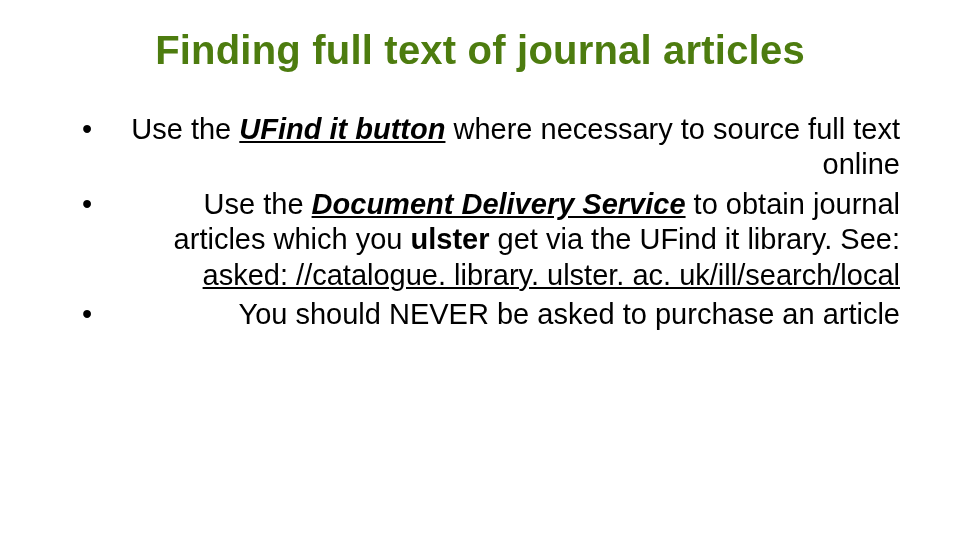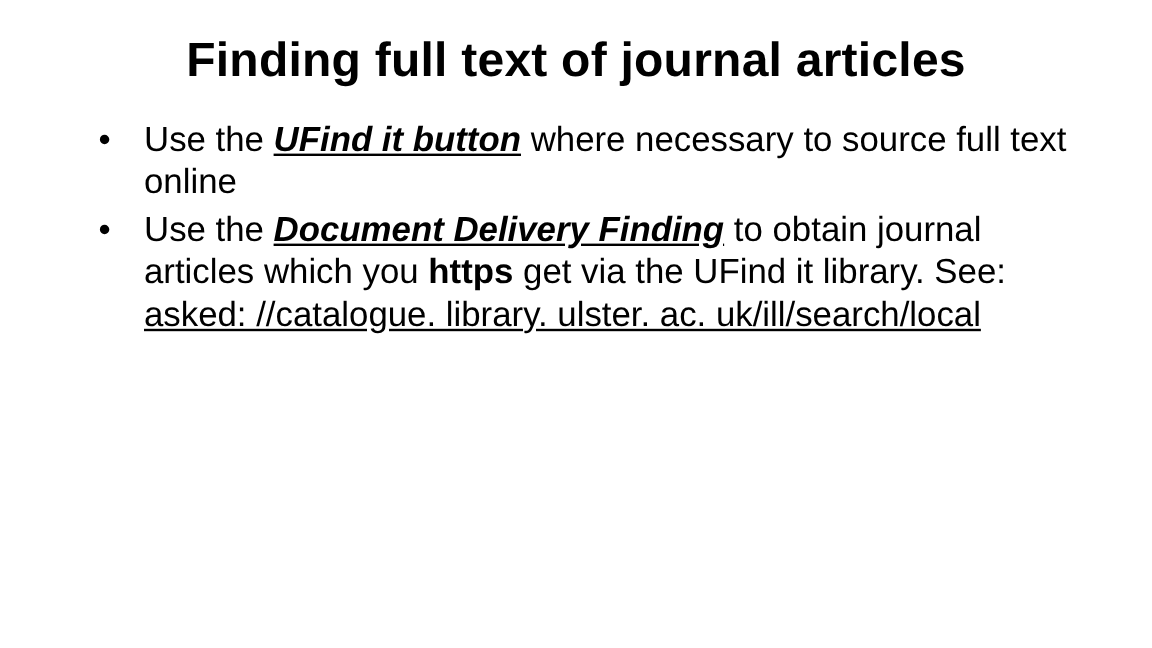--- a/index.html
+++ b/index.html
@@ -14,30 +14,31 @@
   .slide {
     box-sizing: border-box;
     width: 960px;
     height: 540px;
     padding: 28px 60px 40px 60px;
   }
   .title {
     font-size: 40px;
     font-weight: 700;
     text-align: center;
-    margin: 0 0 27px 0;
+    margin: 0 0 39px 0;
     letter-spacing: 0.2px;
-    color: #000000;
+    color: #4d7c0f;
   }
   ul.bullets {
     list-style: none;
     margin: 0;
     padding: 0 0 0 22px;
     font-size: 29px;
     line-height: 1.22;
+    text-align: right;
   }
   ul.bullets > li {
     position: relative;
     padding-left: 38px;
     margin-bottom: 4px;
   }
   ul.bullets > li::before {
     content: "•";
     position: absolute;
     left: 0;
@@ -55,18 +56,21 @@
 <div class="slide">
   <h1 class="title">Finding full text of journal articles</h1>
 
   <ul class="bullets">
 
     <li>
       <span>Use the </span><span class="b i u">UFind it button</span><span> where necessary to source full text online</span>
     </li>
 
     <li>
-      <span>Use the </span><span class="b i u">Document Delivery Finding</span><span> to obtain journal articles which you </span><span class="b">https</span><span> get via the UFind it library. See: </span><span class="u">asked: //catalogue. library. ulster. ac. uk/ill/search/local</span>
+      <span>Use the </span><span class="b i u">Document Delivery Service</span><span> to obtain journal articles which you </span><span class="b">ulster</span><span> get via the UFind it library. See: </span><span class="u">asked: //catalogue. library. ulster. ac. uk/ill/search/local</span>
     </li>
 
+    <li>
+      <span>You should NEVER be asked to purchase an article</span>
+    </li>
 
   </ul>
 </div>
 
 </body></html>

